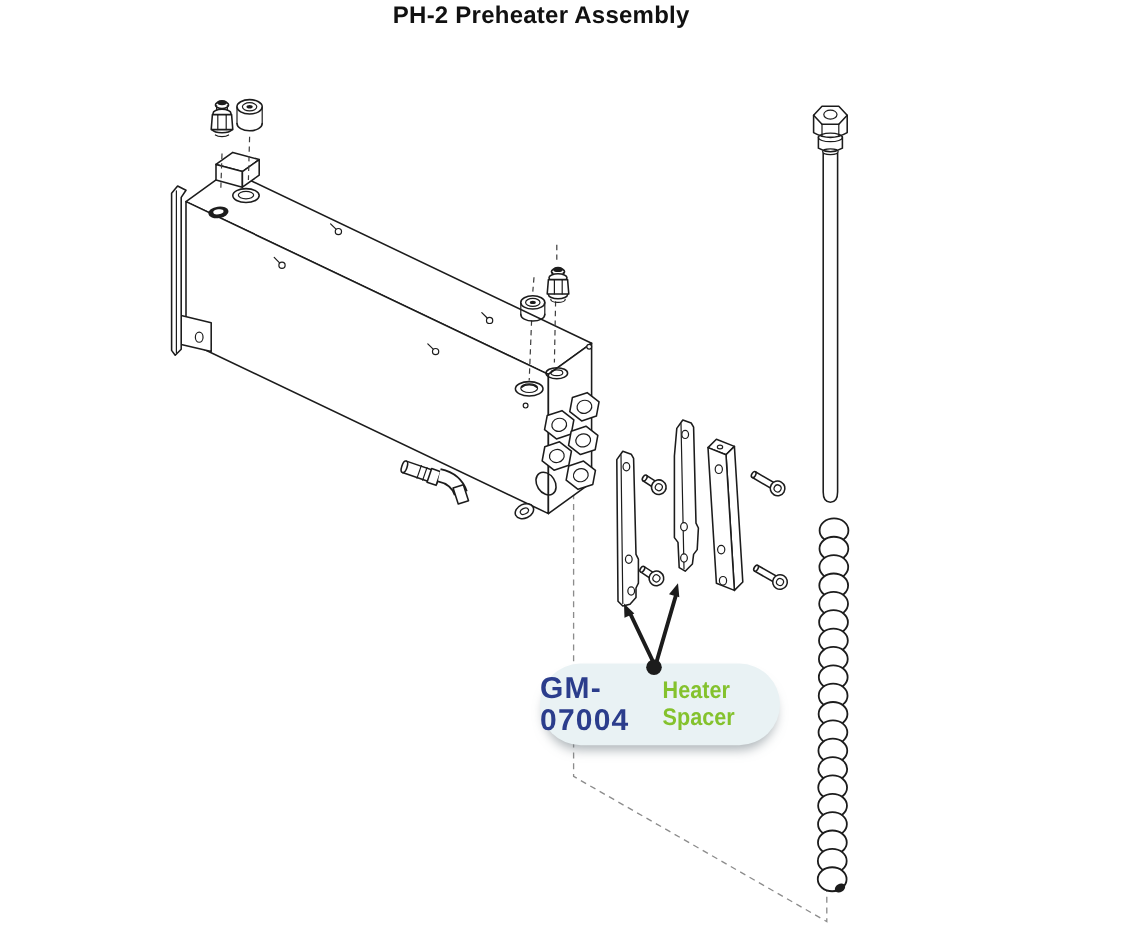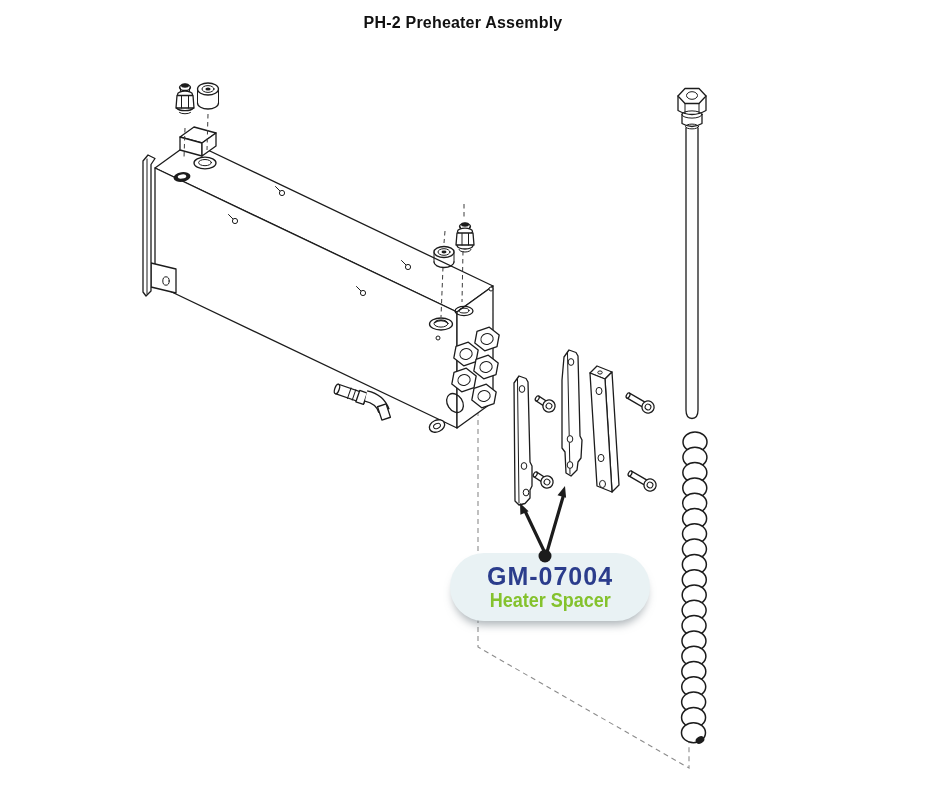--- a/index.html
+++ b/index.html
@@ -1,35 +1,35 @@
 <!DOCTYPE html>
 <html style="--line: #1c1c1c; --title: #111111; --badge_bg: #e9f2f4; --part_number: #2b3d8c; --part_name: #84c22d; --dash: #8c8c8c;"><head>
 <meta charset="utf-8">
 <style>
   html,body{margin:0;padding:0;background:#ffffff;}
   .page{position:relative;width:940px;height:788px;background:#fff;overflow:hidden;
         font-family:"Liberation Sans",sans-serif;}
-  .title{position:absolute;left:0;top:2px;width:902px;margin:12px;text-align:center;
-         font-size:16px;font-weight:bold;letter-spacing:.2px;color:var(--title,#111);}
+  .title{position:absolute;left:0;top:2px;width:902px;margin:0;text-align:center;
+         font-size:20px;font-weight:bold;letter-spacing:.2px;color:var(--title,#111);}
   svg{position:absolute;left:0;top:0;}
   .lyr0{z-index:0;} .lyr2{z-index:2;pointer-events:none;}
 
   .ln{fill:none;stroke:var(--line,#1c1c1c);stroke-width:1.3;stroke-linejoin:round;stroke-linecap:round;}
   .fw{fill:#ffffff;stroke:var(--line,#1c1c1c);stroke-width:1.3;stroke-linejoin:round;}
   .fd{fill:var(--line,#1c1c1c);stroke:none;}
   .thin{stroke-width:1;}
   .dash{fill:none;stroke:#3c3c3c;stroke-width:1;stroke-dasharray:4.5 3.5;}
   .dashlight{fill:none;stroke:var(--dash,#8c8c8c);stroke-width:1.1;stroke-dasharray:5 4;}
   .coil{fill:#fff;stroke:var(--line,#1c1c1c);stroke-width:1.5;}
   .arrow{stroke:var(--line,#1c1c1c);stroke-width:3.2;fill:none;stroke-linecap:round;}
   .ah{fill:var(--line,#1c1c1c);stroke:none;}
 
   .badge{position:absolute;left:450px;top:553px;width:200px;height:68px;z-index:1;
          background:var(--badge_bg,#e9f2f4);border-radius:34px;
-         display:flex;flex-direction:column;align-items:center;justify-content:center;
+         display:flex;flex-direction:row;align-items:center;
          box-shadow:0 7px 9px -3px rgba(108,120,128,.55);}
   .badge-num{font-size:25px;font-weight:bold;letter-spacing:1px;color:var(--part_number,#2b3d8c);line-height:1.05;}
   .badge-name{font-size:20px;font-weight:bold;color:var(--part_name,#84c22d);transform:scaleX(.9);line-height:1.1;}
 </style>
 </head>
 <body>
 
 <div class="page">
 
   <h1 class="title">PH-2 Preheater Assembly</h1>

